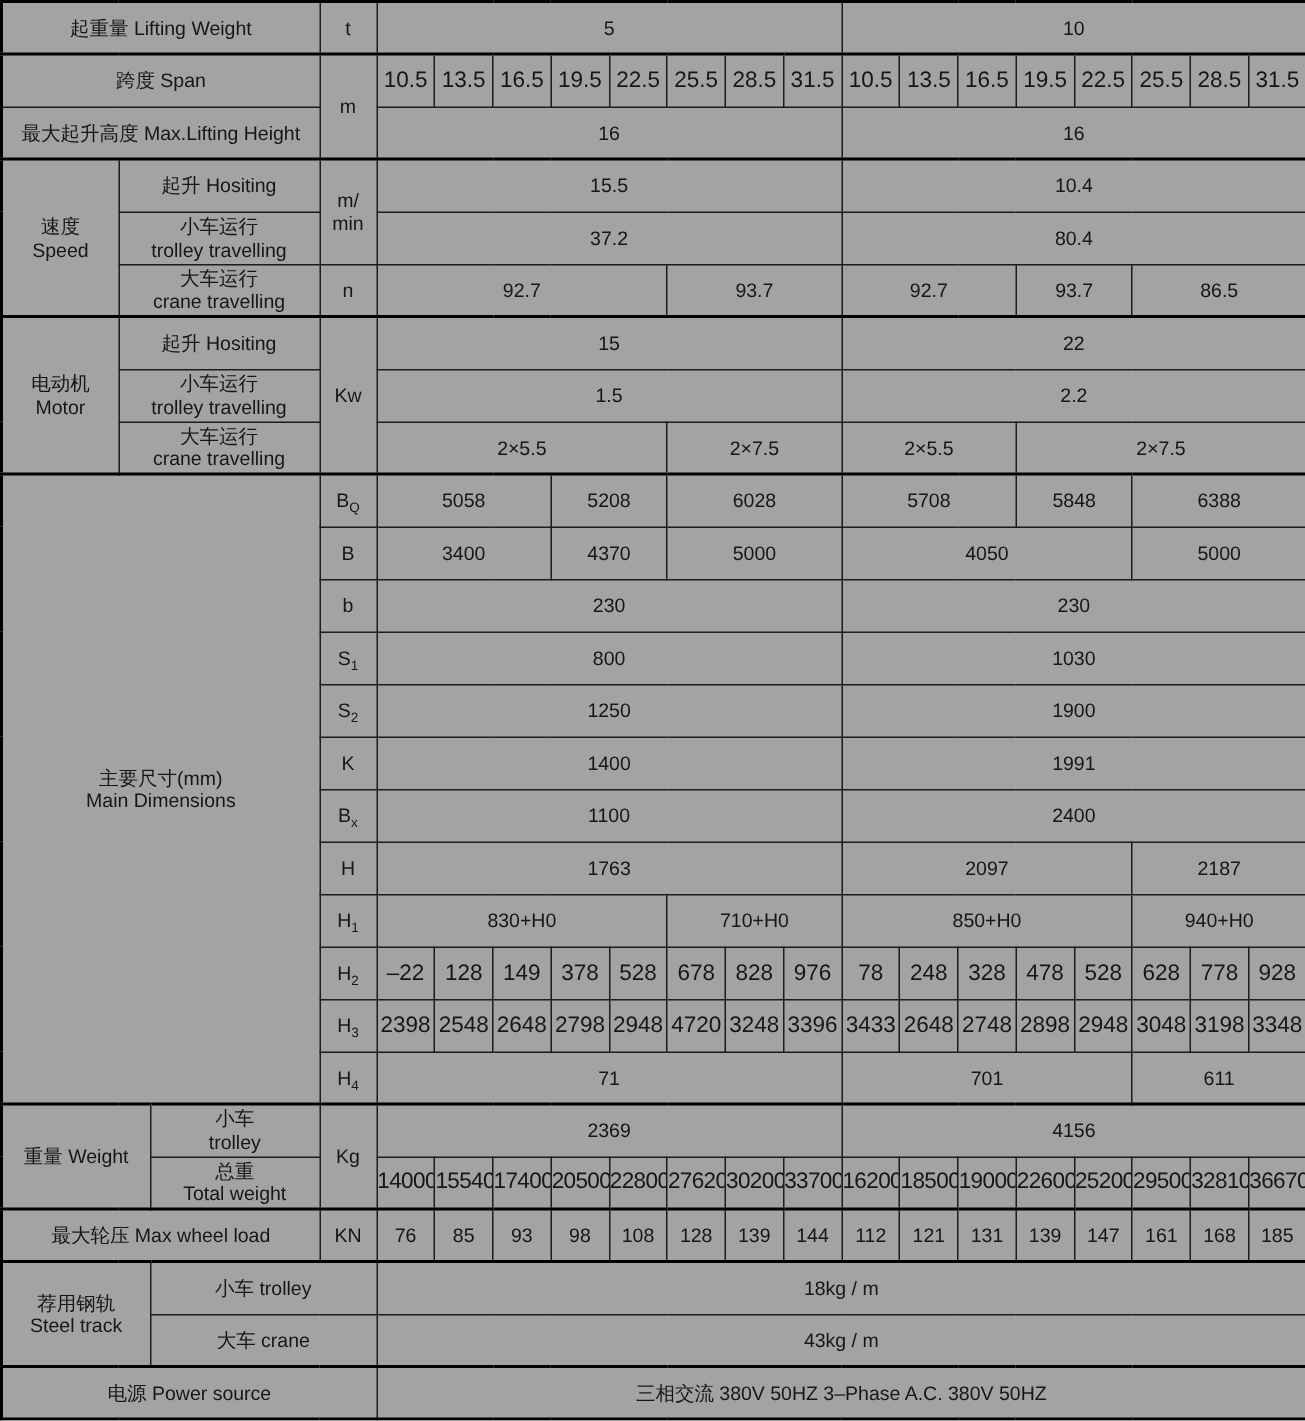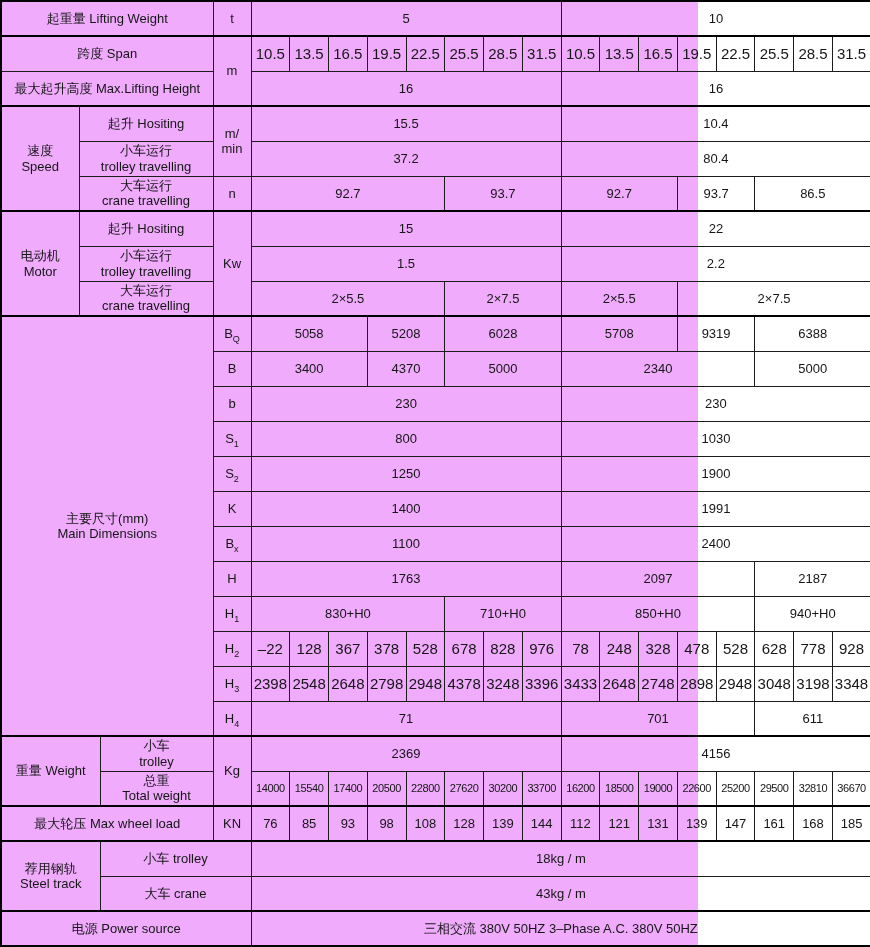--- a/index.html
+++ b/index.html
@@ -1,38 +1,38 @@
 <!DOCTYPE html>
 <html><head>
 <meta charset="utf-8">
 <style>
   html, body { margin:0; padding:0; background:#ffffff; }
   .sheet {
-    width:698px; height:947px; background:#f0abfc; position:relative;
+    width:870px; height:947px; background:#a3a3a3; position:relative;
     font-family:"Liberation Sans","DejaVu Sans",sans-serif; color:#111;
   }
   table.spec {
     border-collapse:collapse; table-layout:fixed;
     width:870px; height:947px;
     border:2px solid #000;
   }
   table.spec td {
     border:1px solid #1c1c1c;
     text-align:center; vertical-align:middle;
     padding:0 1px; font-size:13px; line-height:1.18;
     white-space:pre-line; overflow:hidden;
     color:#161616;
   }
   table.spec tr { height:35px; }
   
   table.spec tr.sec > td { border-top:2.5px solid #000; }
   td.group, td.sub { font-size:12.6px; }
   td.label { font-size:13px; }
   td.unit { font-size:13px; }
-  tr.dense td.data { font-size:11px; letter-spacing:-0.4px; padding:0; }
+  tr.dense td.data { font-size:15px; letter-spacing:-0.4px; padding:0; }
   tr.mid td.data { font-size:15px; }
   sub { font-size:9px; line-height:0; }
 </style>
 </head>
 <body>
 
 <div class="sheet">
   <table class="spec">
     <colgroup>
       <col style="width:78px">
@@ -136,29 +136,29 @@
           <td class="data" colspan="5">2×7.5</td>
         </tr>
         <tr class="sec">
           <td class="group" colspan="3" rowspan="12">主要尺寸(mm)
 Main Dimensions</td>
           <td class="unit">B<sub>Q</sub></td>
           <td class="data" colspan="3">5058</td>
           <td class="data" colspan="2">5208</td>
           <td class="data" colspan="3">6028</td>
           <td class="data" colspan="3">5708</td>
-          <td class="data" colspan="2">9319</td>
+          <td class="data" colspan="2">5848</td>
           <td class="data" colspan="3">6388</td>
         </tr>
         <tr>
           <td class="unit">B</td>
           <td class="data" colspan="3">3400</td>
           <td class="data" colspan="2">4370</td>
           <td class="data" colspan="3">5000</td>
-          <td class="data" colspan="5">2340</td>
+          <td class="data" colspan="5">4050</td>
           <td class="data" colspan="3">5000</td>
         </tr>
         <tr>
           <td class="unit">b</td>
           <td class="data" colspan="8">230</td>
           <td class="data" colspan="8">230</td>
         </tr>
         <tr>
           <td class="unit">S<sub>1</sub></td>
           <td class="data" colspan="8">800</td>
@@ -189,21 +189,21 @@
           <td class="unit">H<sub>1</sub></td>
           <td class="data" colspan="5">830+H0</td>
           <td class="data" colspan="3">710+H0</td>
           <td class="data" colspan="5">850+H0</td>
           <td class="data" colspan="3">940+H0</td>
         </tr>
         <tr class="mid">
           <td class="unit">H<sub>2</sub></td>
           <td class="data">–22</td>
           <td class="data">128</td>
-          <td class="data">367</td>
+          <td class="data">149</td>
           <td class="data">378</td>
           <td class="data">528</td>
           <td class="data">678</td>
           <td class="data">828</td>
           <td class="data">976</td>
           <td class="data">78</td>
           <td class="data">248</td>
           <td class="data">328</td>
           <td class="data">478</td>
           <td class="data">528</td>
@@ -211,21 +211,21 @@
           <td class="data">778</td>
           <td class="data">928</td>
         </tr>
         <tr class="mid">
           <td class="unit">H<sub>3</sub></td>
           <td class="data">2398</td>
           <td class="data">2548</td>
           <td class="data">2648</td>
           <td class="data">2798</td>
           <td class="data">2948</td>
-          <td class="data">4378</td>
+          <td class="data">4720</td>
           <td class="data">3248</td>
           <td class="data">3396</td>
           <td class="data">3433</td>
           <td class="data">2648</td>
           <td class="data">2748</td>
           <td class="data">2898</td>
           <td class="data">2948</td>
           <td class="data">3048</td>
           <td class="data">3198</td>
           <td class="data">3348</td>

